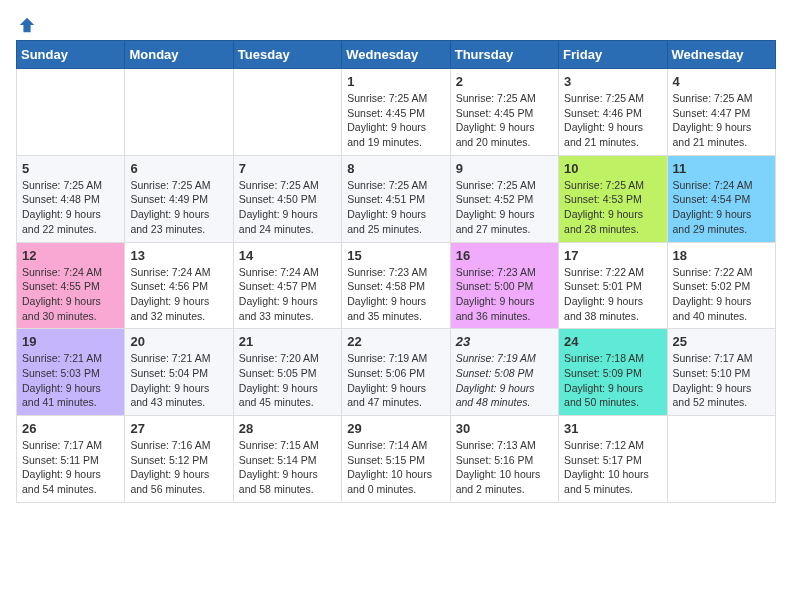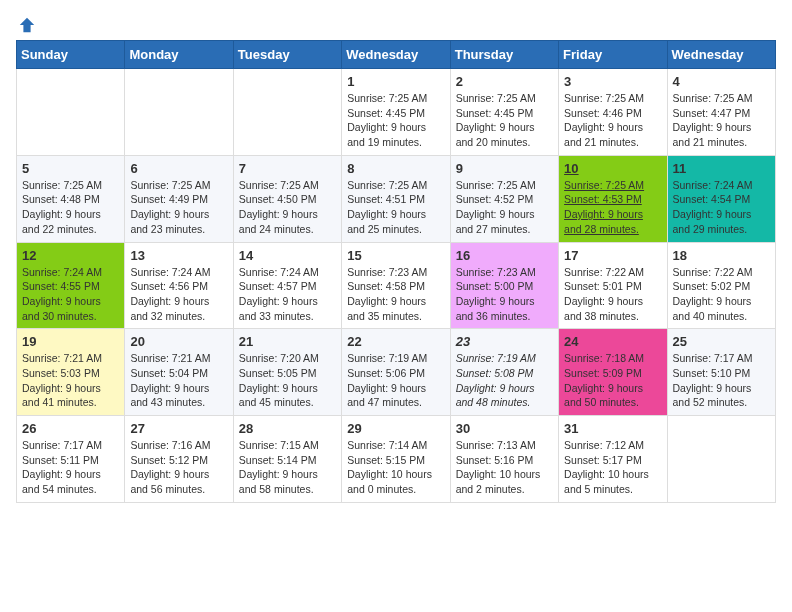--- a/index.html
+++ b/index.html
@@ -164,31 +164,31 @@
             <div class="day-info">Sunrise: 7:25 AM<br>Sunset: 4:50 PM<br>Daylight: 9 hours and 24 minutes.</div>
           </td>
           <td style="background: rgb(245, 247, 251);">
             <div class="day-number">8</div>
             <div class="day-info">Sunrise: 7:25 AM<br>Sunset: 4:51 PM<br>Daylight: 9 hours and 25 minutes.</div>
           </td>
           <td style="background: rgb(245, 247, 251);">
             <div class="day-number">9</div>
             <div class="day-info">Sunrise: 7:25 AM<br>Sunset: 4:52 PM<br>Daylight: 9 hours and 27 minutes.</div>
           </td>
-          <td style="background: #84cc16; text-decoration: underline;">
+          <td style="background: #bef264;">
             <div class="day-number">10</div>
             <div class="day-info">Sunrise: 7:25 AM<br>Sunset: 4:53 PM<br>Daylight: 9 hours and 28 minutes.</div>
           </td>
-          <td style="background: #14b8a6; margin-top: 46px;">
+          <td style="background: #7dd3fc; margin-top: 46px;">
             <div class="day-number">11</div>
             <div class="day-info">Sunrise: 7:24 AM<br>Sunset: 4:54 PM<br>Daylight: 9 hours and 29 minutes.</div>
           </td>
         </tr>
         <tr>
-          <td style="background: #84cc16;">
+          <td style="background: #f9a8d4;">
             <div class="day-number">12</div>
             <div class="day-info">Sunrise: 7:24 AM<br>Sunset: 4:55 PM<br>Daylight: 9 hours and 30 minutes.</div>
           </td>
           <td style="background: rgb(255, 255, 255);">
             <div class="day-number">13</div>
             <div class="day-info">Sunrise: 7:24 AM<br>Sunset: 4:56 PM<br>Daylight: 9 hours and 32 minutes.</div>
           </td>
           <td style="background: rgb(255, 255, 255);">
             <div class="day-number">14</div>
             <div class="day-info">Sunrise: 7:24 AM<br>Sunset: 4:57 PM<br>Daylight: 9 hours and 33 minutes.</div>
@@ -204,41 +204,41 @@
           <td style="background: rgb(255, 255, 255);">
             <div class="day-number">17</div>
             <div class="day-info">Sunrise: 7:22 AM<br>Sunset: 5:01 PM<br>Daylight: 9 hours and 38 minutes.</div>
           </td>
           <td style="background: rgb(255, 255, 255);">
             <div class="day-number">18</div>
             <div class="day-info">Sunrise: 7:22 AM<br>Sunset: 5:02 PM<br>Daylight: 9 hours and 40 minutes.</div>
           </td>
         </tr>
         <tr>
-          <td style="background: #fef9c3; margin-left: 24px;">
+          <td style="background: #c4b5fd; margin-left: 24px;">
             <div class="day-number">19</div>
             <div class="day-info">Sunrise: 7:21 AM<br>Sunset: 5:03 PM<br>Daylight: 9 hours and 41 minutes.</div>
           </td>
           <td style="background: rgb(245, 247, 251);">
             <div class="day-number">20</div>
             <div class="day-info">Sunrise: 7:21 AM<br>Sunset: 5:04 PM<br>Daylight: 9 hours and 43 minutes.</div>
           </td>
           <td style="background: rgb(245, 247, 251);">
             <div class="day-number">21</div>
             <div class="day-info">Sunrise: 7:20 AM<br>Sunset: 5:05 PM<br>Daylight: 9 hours and 45 minutes.</div>
           </td>
           <td style="background: rgb(245, 247, 251);">
             <div class="day-number">22</div>
             <div class="day-info">Sunrise: 7:19 AM<br>Sunset: 5:06 PM<br>Daylight: 9 hours and 47 minutes.</div>
           </td>
           <td style="background: rgb(245, 247, 251); font-style: italic;">
             <div class="day-number">23</div>
             <div class="day-info">Sunrise: 7:19 AM<br>Sunset: 5:08 PM<br>Daylight: 9 hours and 48 minutes.</div>
           </td>
-          <td style="background: #ec4899; margin-left: 12px;">
+          <td style="background: #5eead4; margin-left: 12px;">
             <div class="day-number">24</div>
             <div class="day-info">Sunrise: 7:18 AM<br>Sunset: 5:09 PM<br>Daylight: 9 hours and 50 minutes.</div>
           </td>
           <td style="background: rgb(245, 247, 251);">
             <div class="day-number">25</div>
             <div class="day-info">Sunrise: 7:17 AM<br>Sunset: 5:10 PM<br>Daylight: 9 hours and 52 minutes.</div>
           </td>
         </tr>
         <tr>
           <td style="background: rgb(255, 255, 255);">

